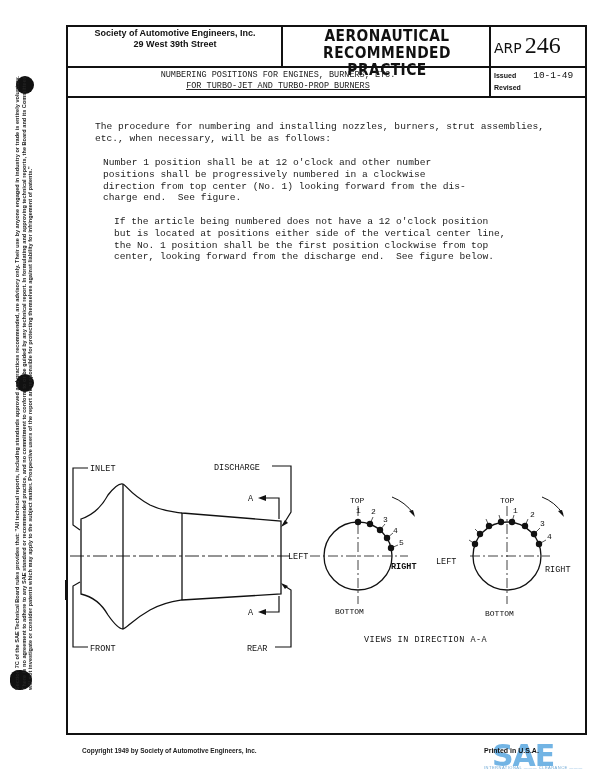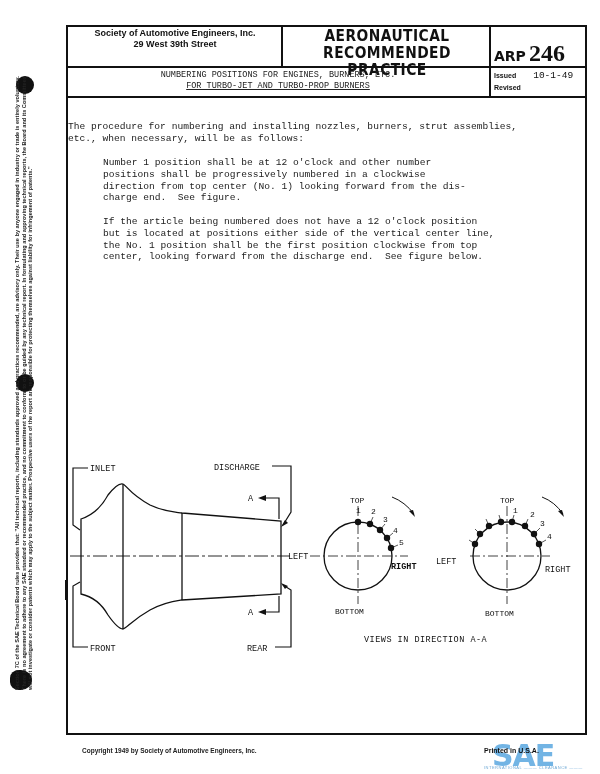--- a/index.html
+++ b/index.html
@@ -3,21 +3,21 @@
 <meta charset="utf-8">
 <style>
   html, body { margin:0; padding:0; background:#ffffff; }
   body { width:600px; height:774px; position:relative; overflow:hidden; font-family:"Liberation Sans", sans-serif; color:#111; }
   .abs { position:absolute; }
   .frame { position:absolute; left:66px; top:25px; width:517px; height:706px; border:2px solid #111; box-sizing:content-box; }
   .hline { position:absolute; background:#111; height:2px; }
   .vline { position:absolute; background:#111; width:2px; }
   .org { position:absolute; left:68px; top:28px; width:214px; text-align:center; font-weight:bold; font-size:9px; line-height:11px; }
   .title { position:absolute; left:284px; top:28px; width:206px; text-align:center; font-family:"DejaVu Sans", sans-serif; font-weight:bold; font-size:15px; line-height:17px; letter-spacing:0.5px; transform:scaleX(0.92); }
-  .arp { position:absolute; left:494px; top:32px; width:90px; font-weight:bold;margin-top:8px; }
+  .arp { position:absolute; left:494px; top:32px; width:90px; font-weight:normal; }
   .arp .pre { font-family:"DejaVu Sans", sans-serif; font-size:14px; }
   .arp .num { font-family:"Liberation Serif", serif; font-size:24px; margin-left:3px; }
   .subj { position:absolute; left:68px; top:70px; width:420px; text-align:center; font-family:"Liberation Mono", monospace; font-size:8.5px; line-height:11px; color:#222; }
   .subj .u { text-decoration:underline; }
   .issued { position:absolute; left:494px; top:70px; font-size:7px; font-weight:bold; line-height:12px; }
   .issued .date { font-family:"Liberation Mono", monospace; font-size:9.5px; font-weight:normal; margin-left:17px; }
   .body-text { position:absolute; font-family:"Liberation Mono", monospace; font-size:9.6px; line-height:11.8px; color:#222; white-space:pre; }
   .side-notice { position:absolute; left:2px; top:62px; width:60px; height:630px; }
   .side-text { position:absolute; left:14px; top:690px; transform-origin:0 0; transform:rotate(-90deg); width:620px; font-size:5.6px; line-height:6.6px; font-weight:bold; color:#222; }
   .blob { position:absolute; background:#111; border-radius:50%; }
@@ -62,27 +62,27 @@
 <div class="subj">
   <div>NUMBERING POSITIONS FOR ENGINES, BURNERS, ETC.</div>
   <div class="u">FOR TURBO-JET AND TURBO-PROP BURNERS</div>
 </div>
 
 <div class="issued">
   <div><span>Issued</span><span class="date">10-1-49</span></div>
   <div>Revised</div>
 </div>
 
-<div class="body-text" style="left:68px;top:121px;">The procedure for numbering and installing nozzles, burners, strut assemblies,
+<div class="body-text" style="left:95px;top:121px;">The procedure for numbering and installing nozzles, burners, strut assemblies,
 etc., when necessary, will be as follows:</div>
 <div class="body-text" style="left:103px;top:157px;">Number 1 position shall be at 12 o'clock and other number
 positions shall be progressively numbered in a clockwise
 direction from top center (No. 1) looking forward from the dis-
 charge end.  See figure.</div>
-<div class="body-text" style="left:103px;top:216px;">If the article being numbered does not have a 12 o'clock position
+<div class="body-text" style="left:114px;top:216px;">If the article being numbered does not have a 12 o'clock position
 but is located at positions either side of the vertical center line,
 the No. 1 position shall be the first position clockwise from top
 center, looking forward from the discharge end.  See figure below.</div>
 
 <svg class="abs" style="left:0;top:0;" width="600" height="774" viewBox="0 0 600 774">
   <g stroke="#111" fill="none" stroke-width="1.2">
 
     <path d="M81,519 C90,516 100,510 108,495 C115,486 120,483 123,484 C126,485 130,494 150,505 C165,512 175,512 182,513 L281,521 L281,594 L182,600 C175,601 165,602 150,610 C132,620 126,629 123,629 C120,629 115,625 108,615 C100,601 90,596 81,594 Z" stroke-width="1.3"></path>
     <line x1="123" y1="484" x2="123" y2="629" stroke-width="1.3"></line>
     <line x1="182" y1="513" x2="182" y2="600" stroke-width="1.3"></line>

